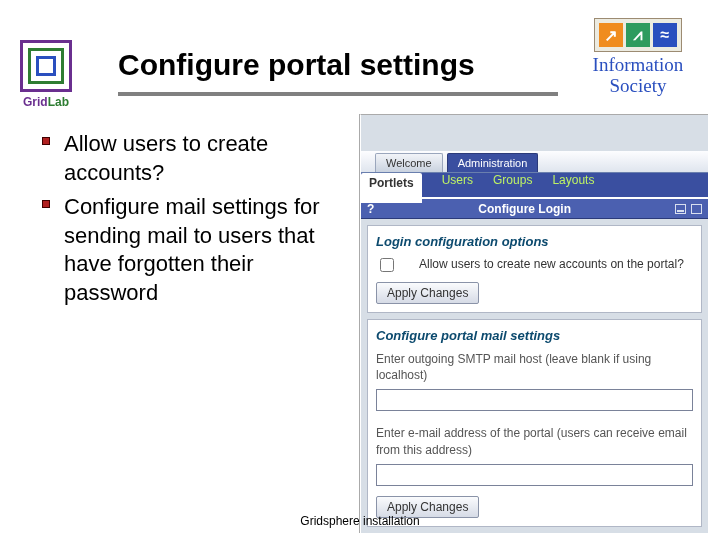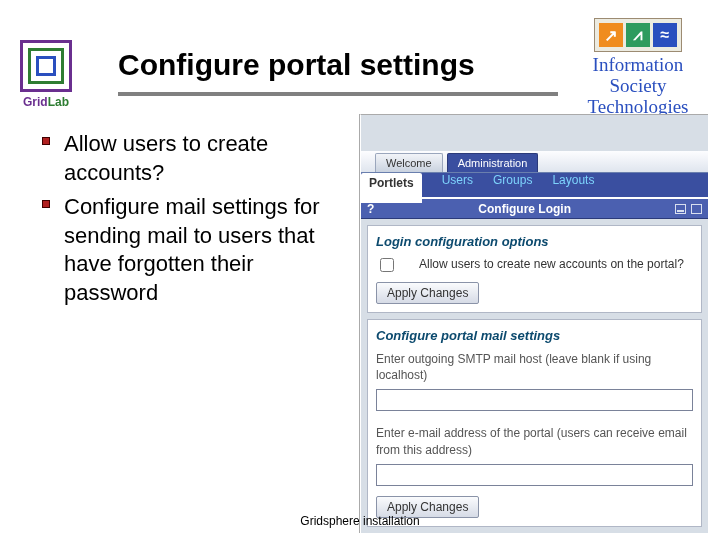--- a/index.html
+++ b/index.html
@@ -177,21 +177,21 @@
   .subtabs {
     display: flex;
     height: 24px;
     padding-left: 0;
     gap: 20px;
     background: #3a4fa0;
     color: #e6ebf5;
     font-size: 12px;
   }
   .subtabs .sublink {
-    color: #7dd3fc;
+    color: #bef264;
   }
   .subtabs .sublink.active {
     background: #fff;
     color: #333;
     font-weight: bold;
     padding: 3px 8px;
     border-radius: 2px 2px 0 0;
     margin-bottom: -6px;
   }
 
@@ -314,21 +314,20 @@
 <div class="logo-right">
   <div class="frame">
     <div class="tiles">
       <div class="tile" style="background:#f08c1e">↗</div>
       <div class="tile" style="background:#2e9b5e">⩘</div>
       <div class="tile" style="background:#2a4fbf">≈</div>
     </div>
   </div>
   <div class="caption">
     <div>Information Society</div>
-    <div>Technologies</div>
   </div>
 </div>
 
 <div class="slide-title">Configure portal settings</div>
 <div class="title-underline"></div>
 
 <div class="bullets">
   <div class="item">
     <div class="marker">
         <span></span>

